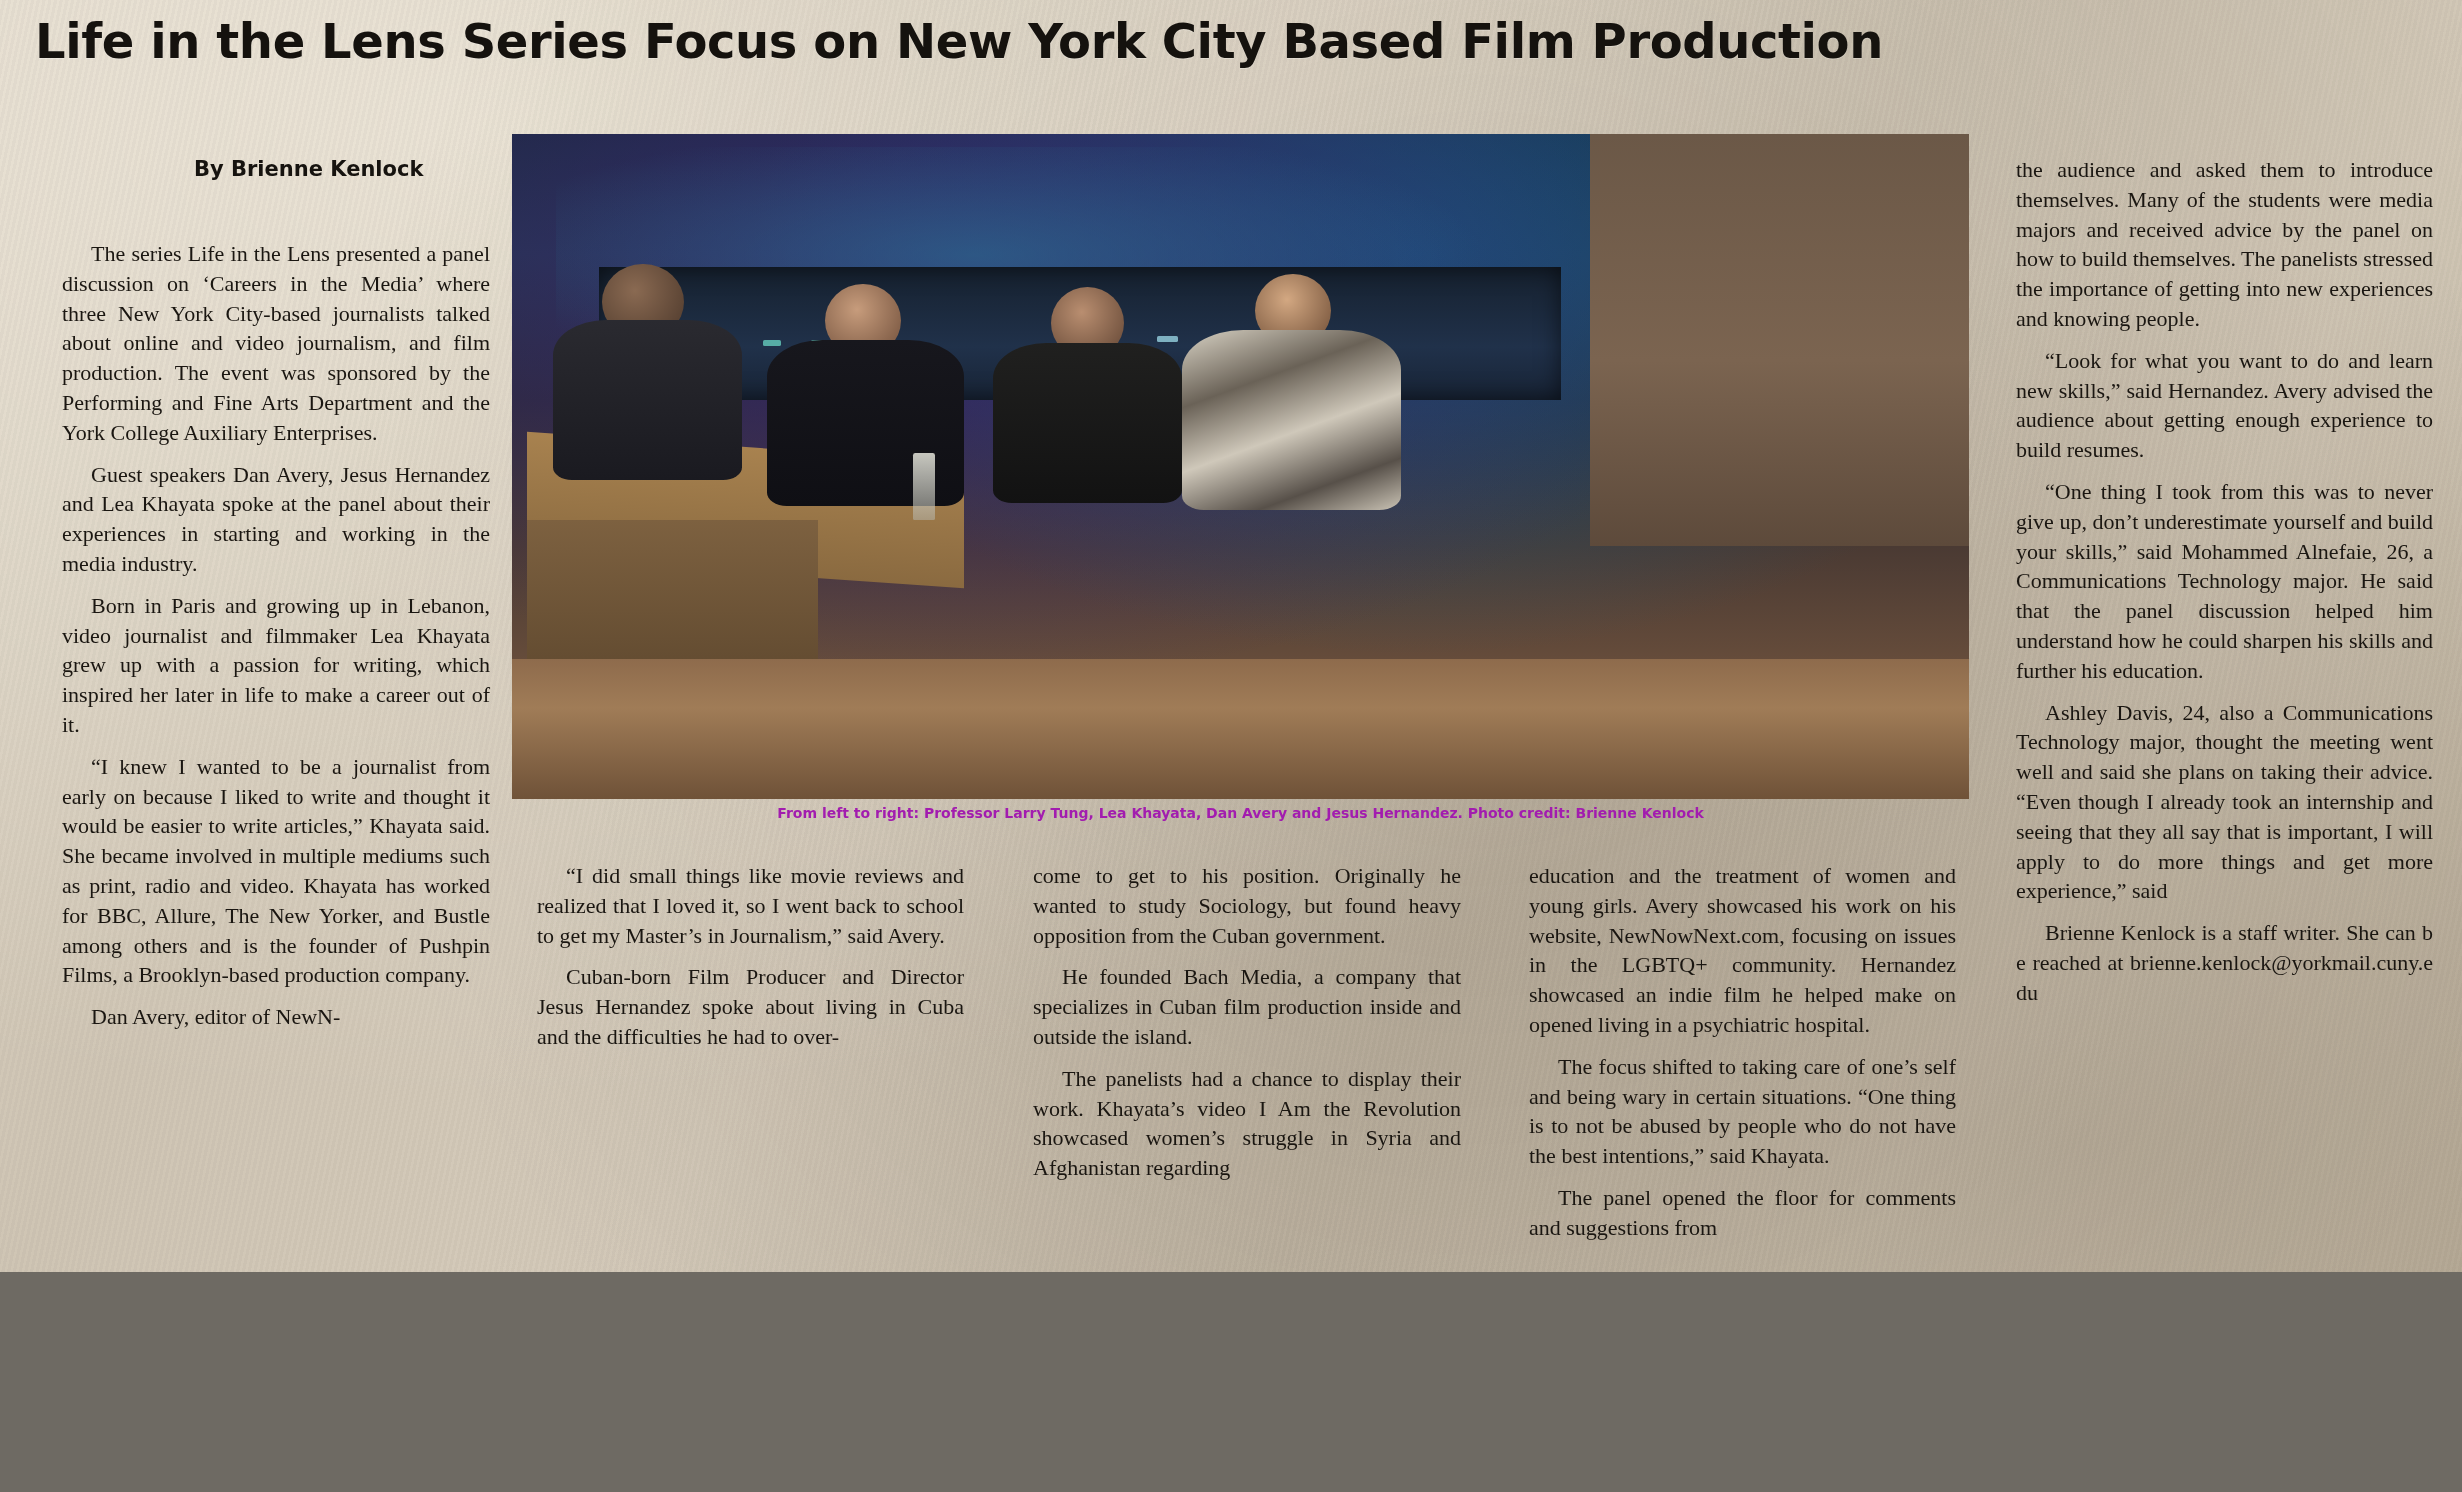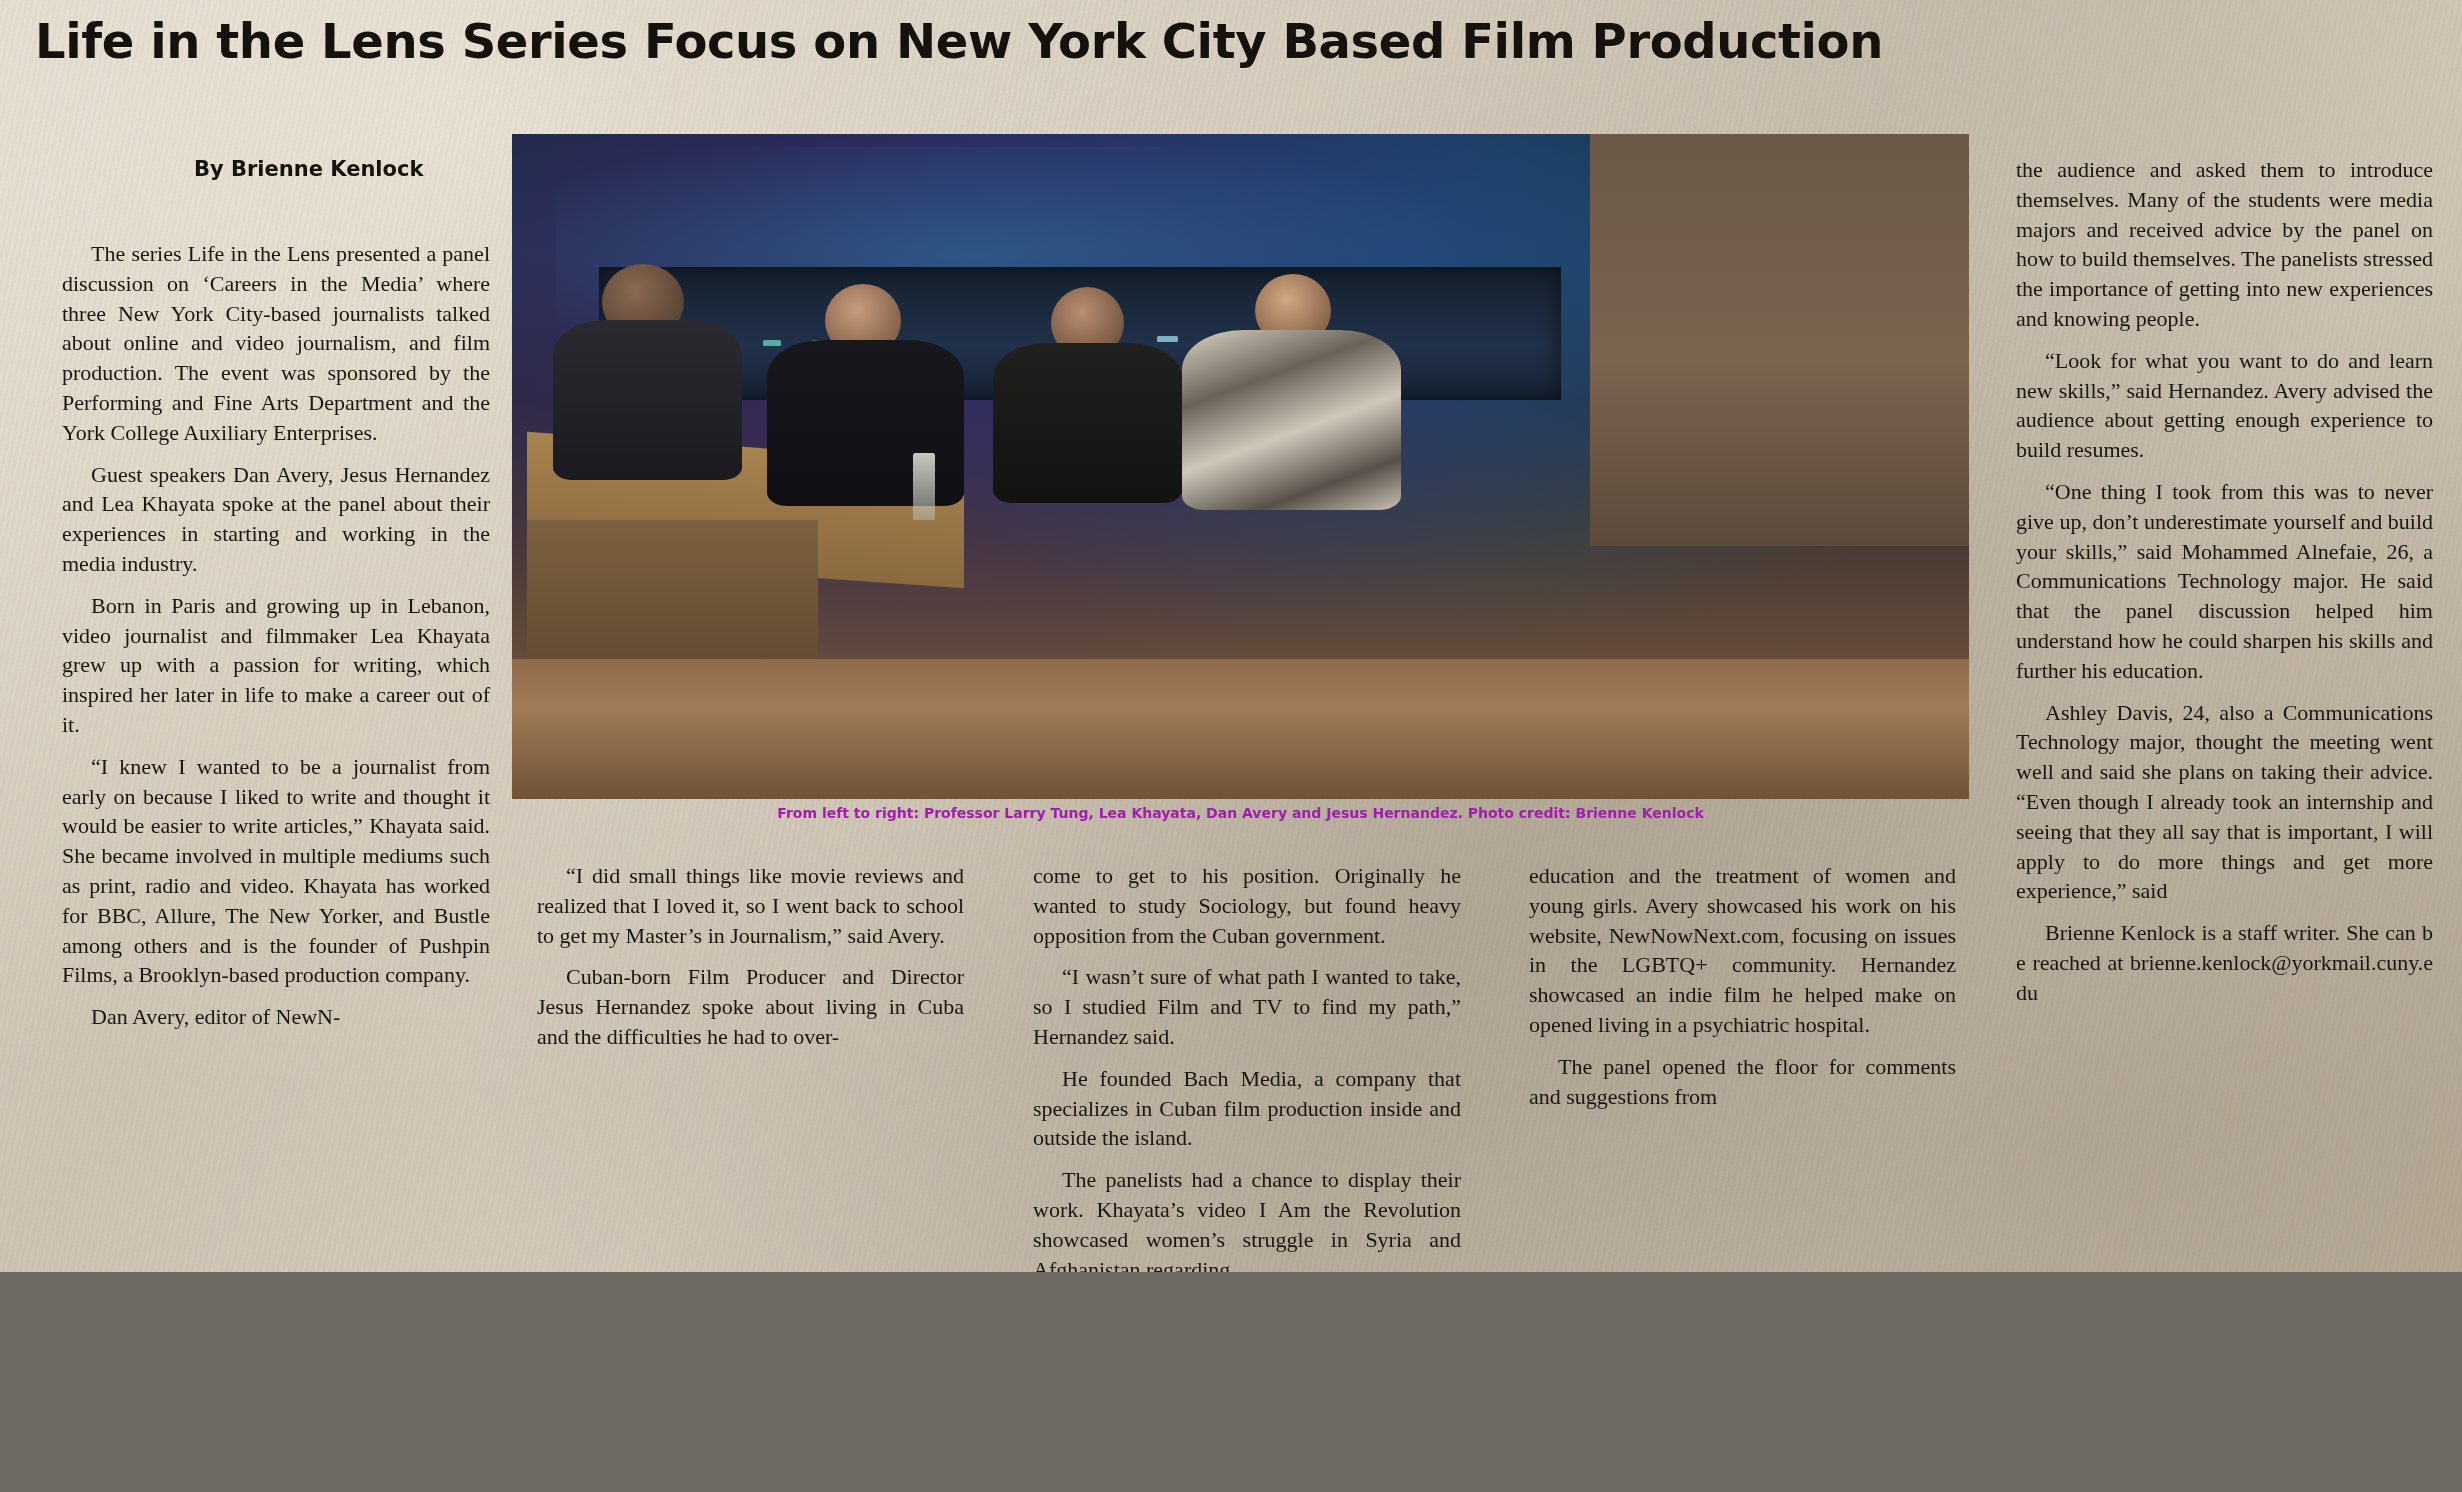--- a/index.html
+++ b/index.html
@@ -219,27 +219,27 @@
     </div>
     <div class="caption">From left to right: Professor Larry Tung, Lea Khayata, Dan Avery and Jesus Hernandez. Photo credit: Brienne Kenlock</div>
 
     <div class="col" id="col2">
       <p>“I did small things like movie reviews and realized that I loved it, so I went back to school to get my Master’s in Journalism,” said Avery.</p>
       <p>Cuban-born Film Producer and Director Jesus Hernandez spoke about living in Cuba and the difficulties he had to over-</p>
     </div>
 
     <div class="col" id="col3">
       <p class="noindent">come to get to his position. Originally he wanted to study Sociology, but found heavy opposition from the Cuban government.</p>
-      <p>“I wasn’t sure of what path I wanted to take, so I studied Film and TV to find my path,” Hernandez said.</p>
       <p>He founded Bach Media, a company that specializes in Cuban film production inside and outside the island.</p>
       <p>The panelists had a chance to display their work. Khayata’s video I Am the Revolution showcased women’s struggle in Syria and Afghanistan regarding</p>
     </div>
 
     <div class="col" id="col4">
       <p class="noindent">education and the treatment of women and young girls. Avery showcased his work on his website, NewNowNext.com, focusing on issues in the LGBTQ+ community. Hernandez showcased an indie film he helped make on opened living in a psychiatric hospital.</p>
+      <p>The focus shifted to taking care of one’s self and being wary in certain situations. “One thing is to not be abused by people who do not have the best intentions,” said Khayata.</p>
       <p>The panel opened the floor for comments and suggestions from</p>
     </div>
 
     <div class="col" id="col5">
       <p class="noindent">the audience and asked them to introduce themselves. Many of the students were media majors and received advice by the panel on how to build themselves. The panelists stressed the importance of getting into new experiences and knowing people.</p>
       <p>“Look for what you want to do and learn new skills,” said Hernandez. Avery advised the audience about getting enough experience to build resumes.</p>
       <p>“One thing I took from this was to never give up, don’t underestimate yourself and build your skills,” said Mohammed Alnefaie, 26, a Communications Technology major. He said that the panel discussion helped him understand how he could sharpen his skills and further his education.</p>
       <p>Ashley Davis, 24, also a Communications Technology major, thought the meeting went well and said she plans on taking their advice. “Even though I already took an internship and seeing that they all say that is important, I will apply to do more things and get more experience,” said</p>
       <p class="staff-note email">Brienne Kenlock is a staff writer. She can be reached at brienne.kenlock@yorkmail.cuny.edu</p>
     </div>

